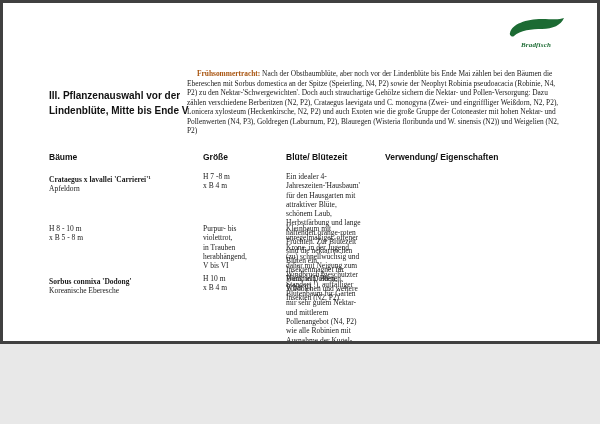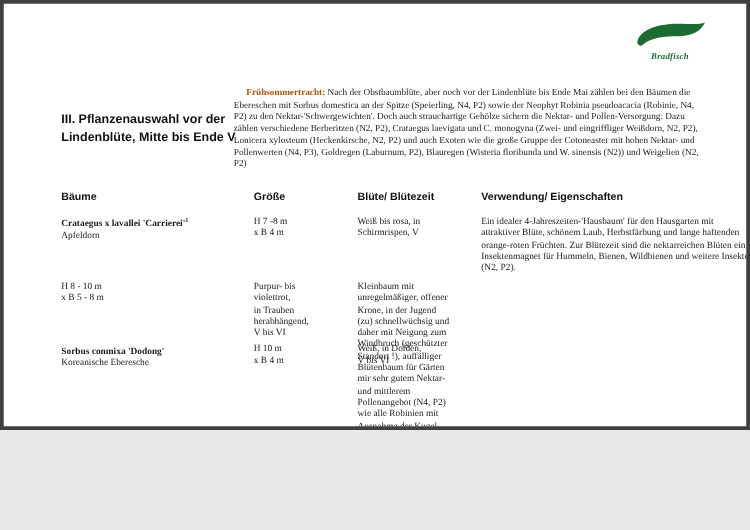--- a/index.html
+++ b/index.html
@@ -89,22 +89,20 @@
     <div class="hcell">Verwendung/ Eigenschaften</div>
   </div>
 
   <div class="tgrid row1">
     <div class="cell">
       <span class="tree-name"><span>Crataegus x lavallei 'Carrierei'</span><sup>1</sup></span><br>
       <span>Apfeldorn</span>
     </div>
     <div class="cell prelines">H 7 -8 m
 x B 4 m</div>
-    <div class="cell prelines">Weiß bis rosa, in
-Schirmrispen, V</div>
     <div class="cell">Ein idealer 4-Jahreszeiten-'Hausbaum' für den Hausgarten mit attraktiver Blüte, schönem Laub, Herbstfärbung und lange haftenden orange-roten Früchten. Zur Blütezeit sind die nektarreichen Blüten ein Insektenmagnet für Hummeln, Bienen, Wildbienen und weitere Insekten (N2, P2).</div>
   </div>
 
   <div class="tgrid row2">
     <div class="cell prelines">H 8 - 10 m
 x B 5 - 8 m</div>
     <div class="cell prelines">Purpur- bis violettrot,
 in Trauben
 herabhängend,
 V bis VI</div>

